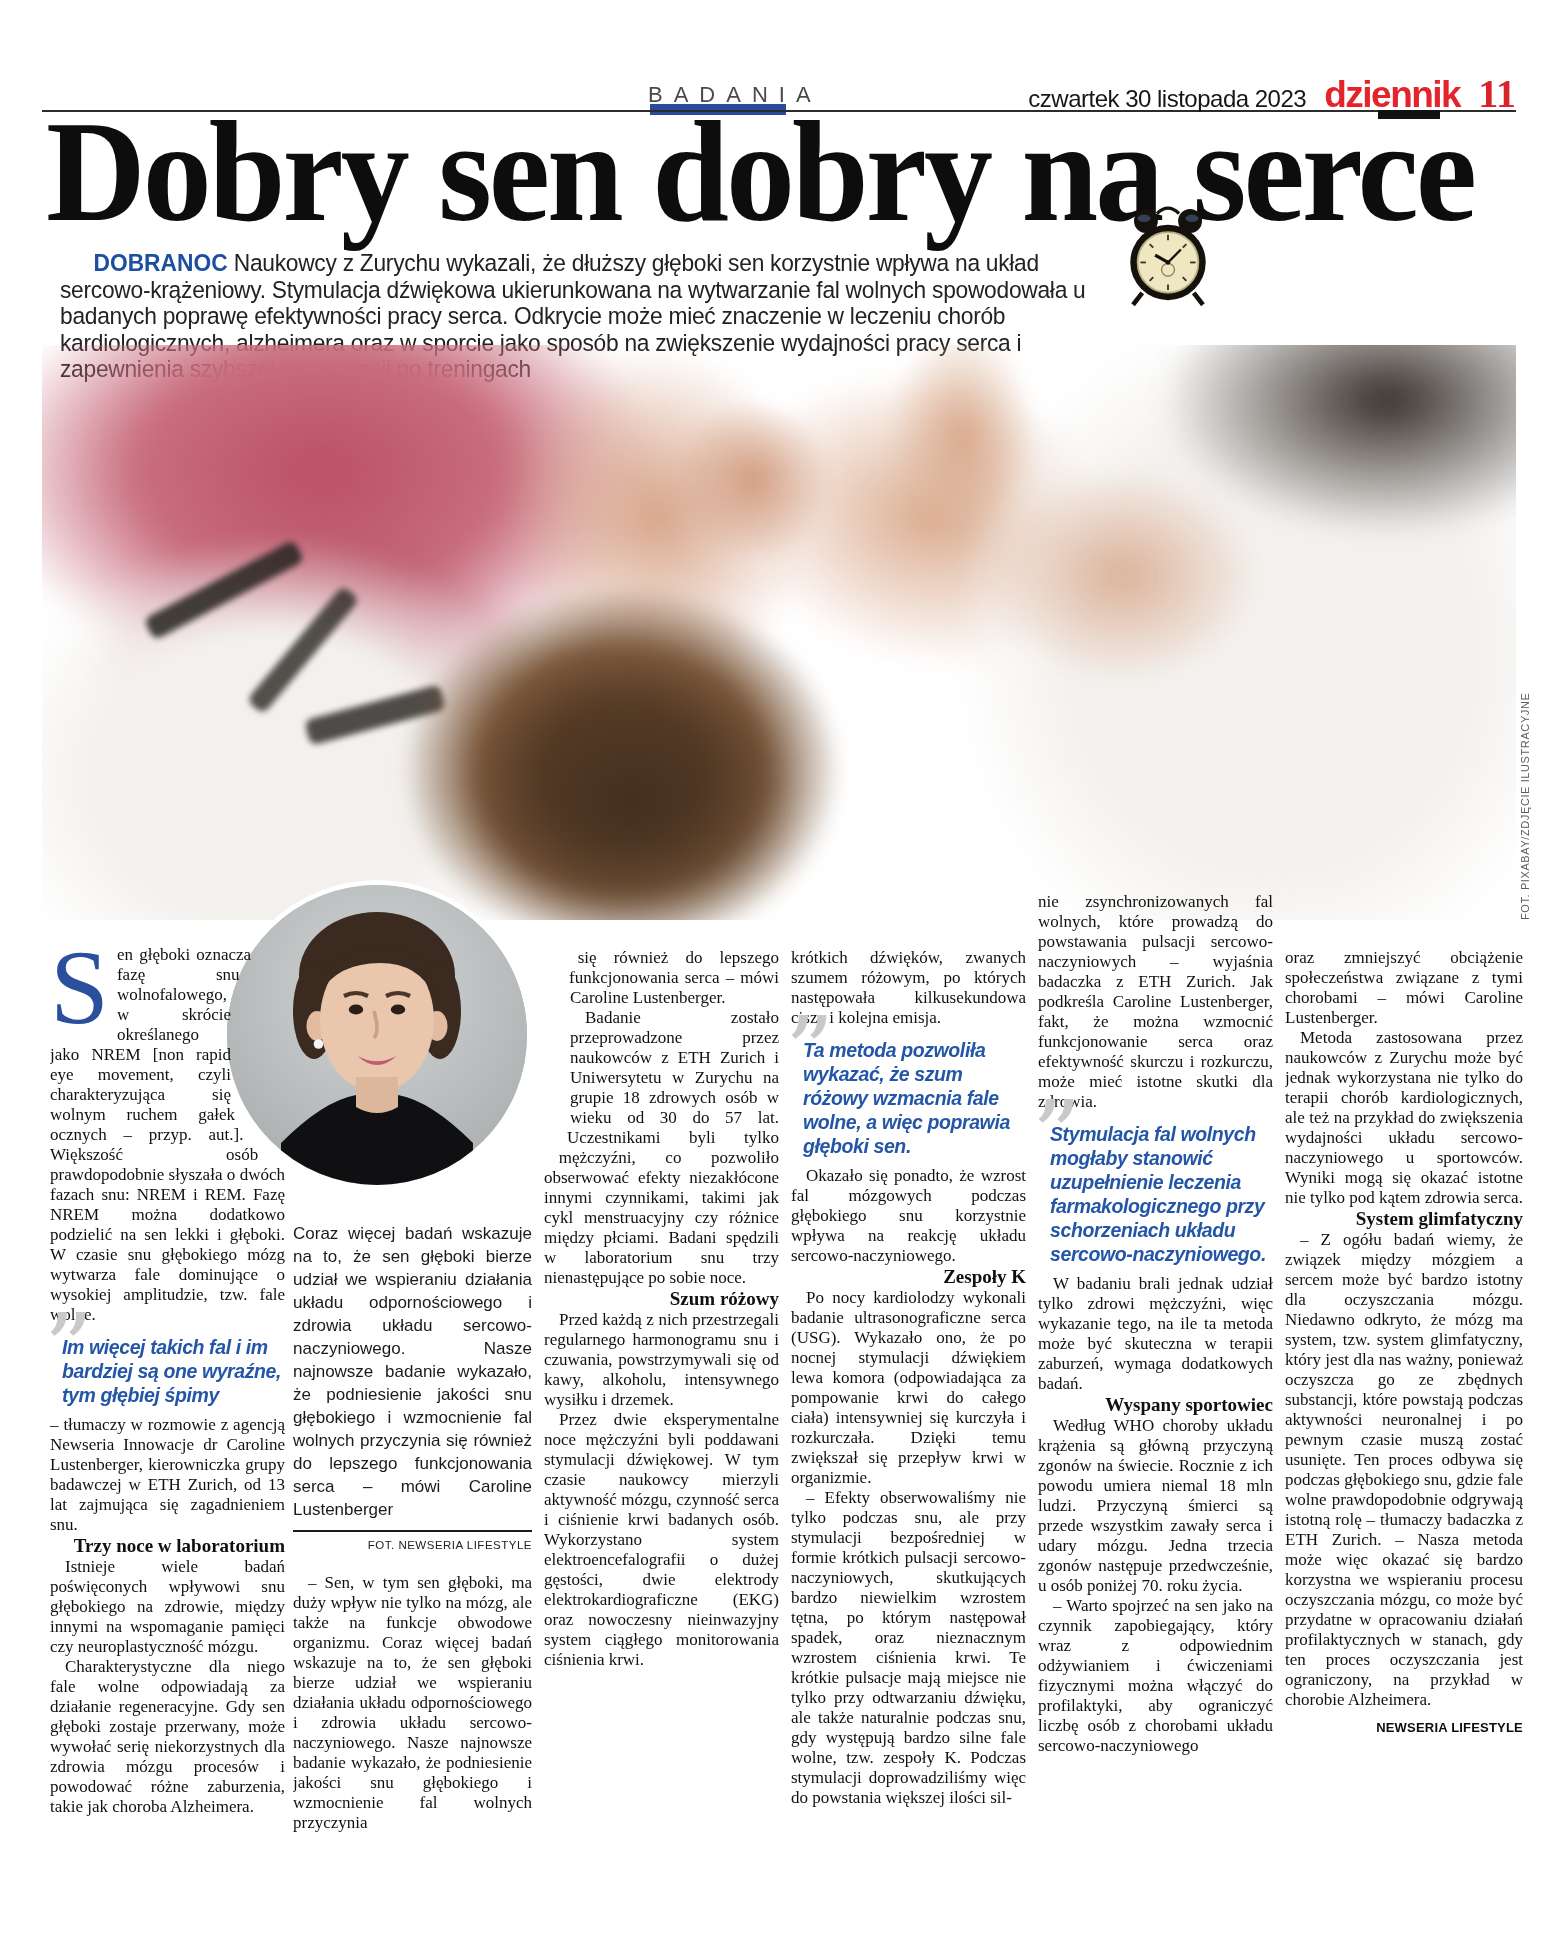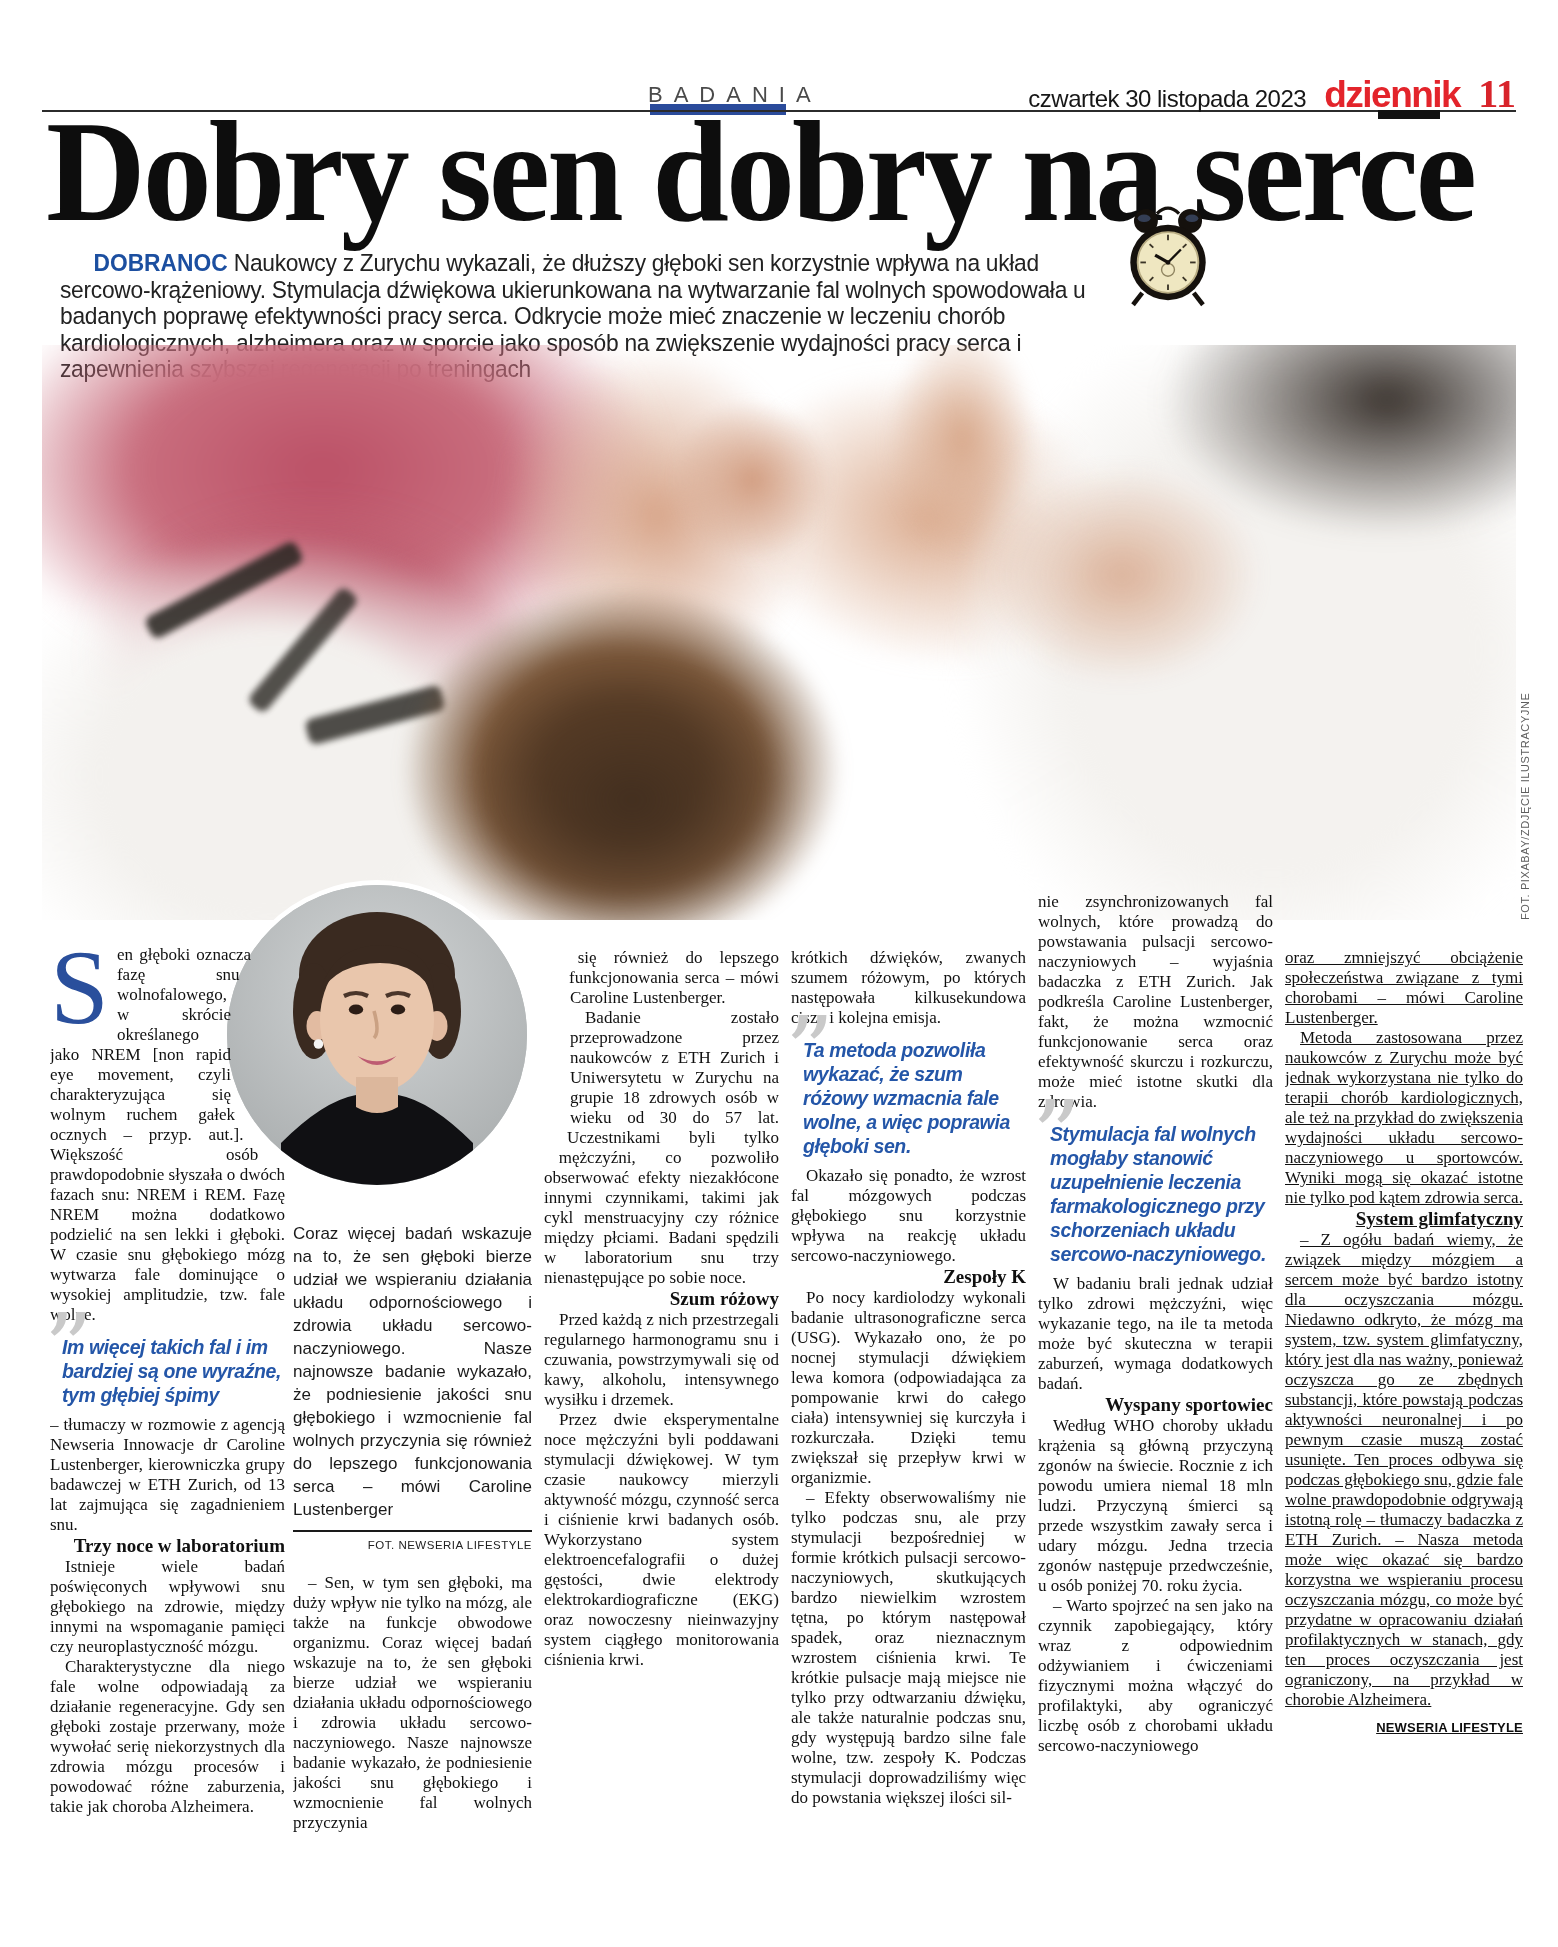--- a/index.html
+++ b/index.html
@@ -203,21 +203,21 @@
     <div class="quote">
       <span class="qmark" aria-hidden="true">”</span>
       <div class="qtext">Stymulacja fal wolnych mogłaby stanowić uzupełnienie leczenia farmakologicznego przy schorzeniach układu sercowo-naczyniowego.</div>
     </div>
     <p class="indent">W badaniu brali jednak udział tylko zdrowi mężczyźni, więc wykazanie tego, na ile ta metoda może być skuteczna w terapii zaburzeń, wymaga dodatkowych badań.</p>
     <p class="subhead">Wyspany sportowiec</p>
     <p class="indent">Według WHO choroby układu krążenia są główną przyczyną zgonów na świecie. Rocznie z ich powodu umiera niemal 18 mln ludzi. Przyczyną śmierci są przede wszystkim zawały serca i udary mózgu. Jedna trzecia zgonów następuje przedwcześnie, u osób poniżej 70. roku życia.</p>
     <p class="indent">– Warto spojrzeć na sen jako na czynnik zapobiegający, który wraz z odpowiednim odżywianiem i ćwiczeniami fizycznymi można włączyć do profilaktyki, aby ograniczyć liczbę osób z chorobami układu sercowo-naczyniowego</p>
   </div>
 
-  <div class="col" style="left:1285px; top:948px; width:238px;text-decoration:underline;">
+  <div class="col" style="left:1285px; top:948px; width:238px;">
     <p>oraz zmniejszyć obciążenie społeczeństwa związane z tymi chorobami – mówi Caroline Lustenberger.</p>
     <p class="indent">Metoda zastosowana przez naukowców z Zurychu może być jednak wykorzystana nie tylko do terapii chorób kardiologicznych, ale też na przykład do zwiększenia wydajności układu sercowo-naczyniowego u sportowców. Wyniki mogą się okazać istotne nie tylko pod kątem zdrowia serca.</p>
     <p class="subhead">System glimfatyczny</p>
     <p class="indent">– Z ogółu badań wiemy, że związek między mózgiem a sercem może być bardzo istotny dla oczyszczania mózgu. Niedawno odkryto, że mózg ma system, tzw. system glimfatyczny, który jest dla nas ważny, ponieważ oczyszcza go ze zbędnych substancji, które powstają podczas aktywności neuronalnej i po pewnym czasie muszą zostać usunięte. Ten proces odbywa się podczas głębokiego snu, gdzie fale wolne prawdopodobnie odgrywają istotną rolę – tłumaczy badaczka z ETH Zurich. – Nasza metoda może więc okazać się bardzo korzystna we wspieraniu procesu oczyszczania mózgu, co może być przydatne w opracowaniu działań profilaktycznych w stanach, gdy ten proces oczyszczania jest ograniczony, na przykład w chorobie Alzheimera.</p>
     <div class="byline">NEWSERIA LIFESTYLE</div>
   </div>
 
 </div>
 
 </body></html>

